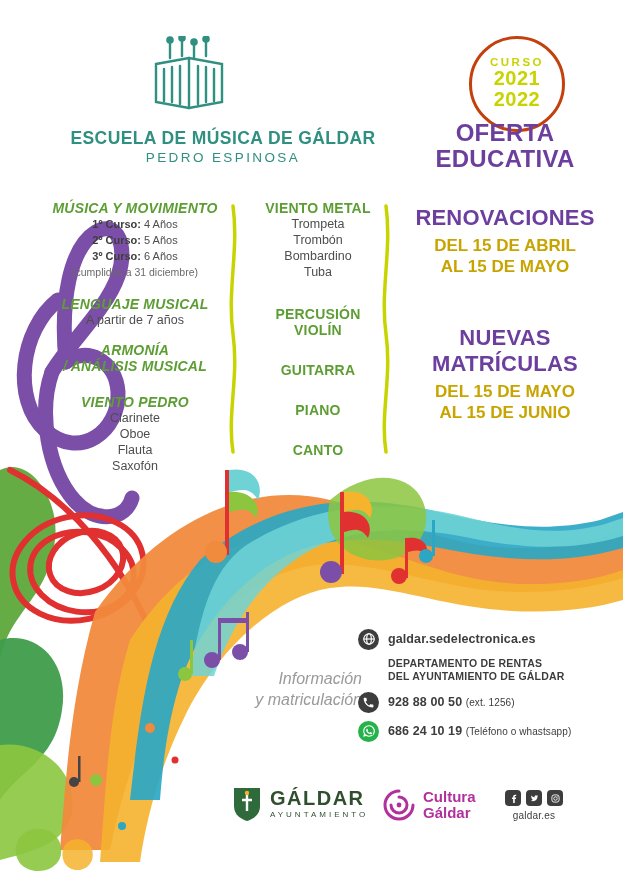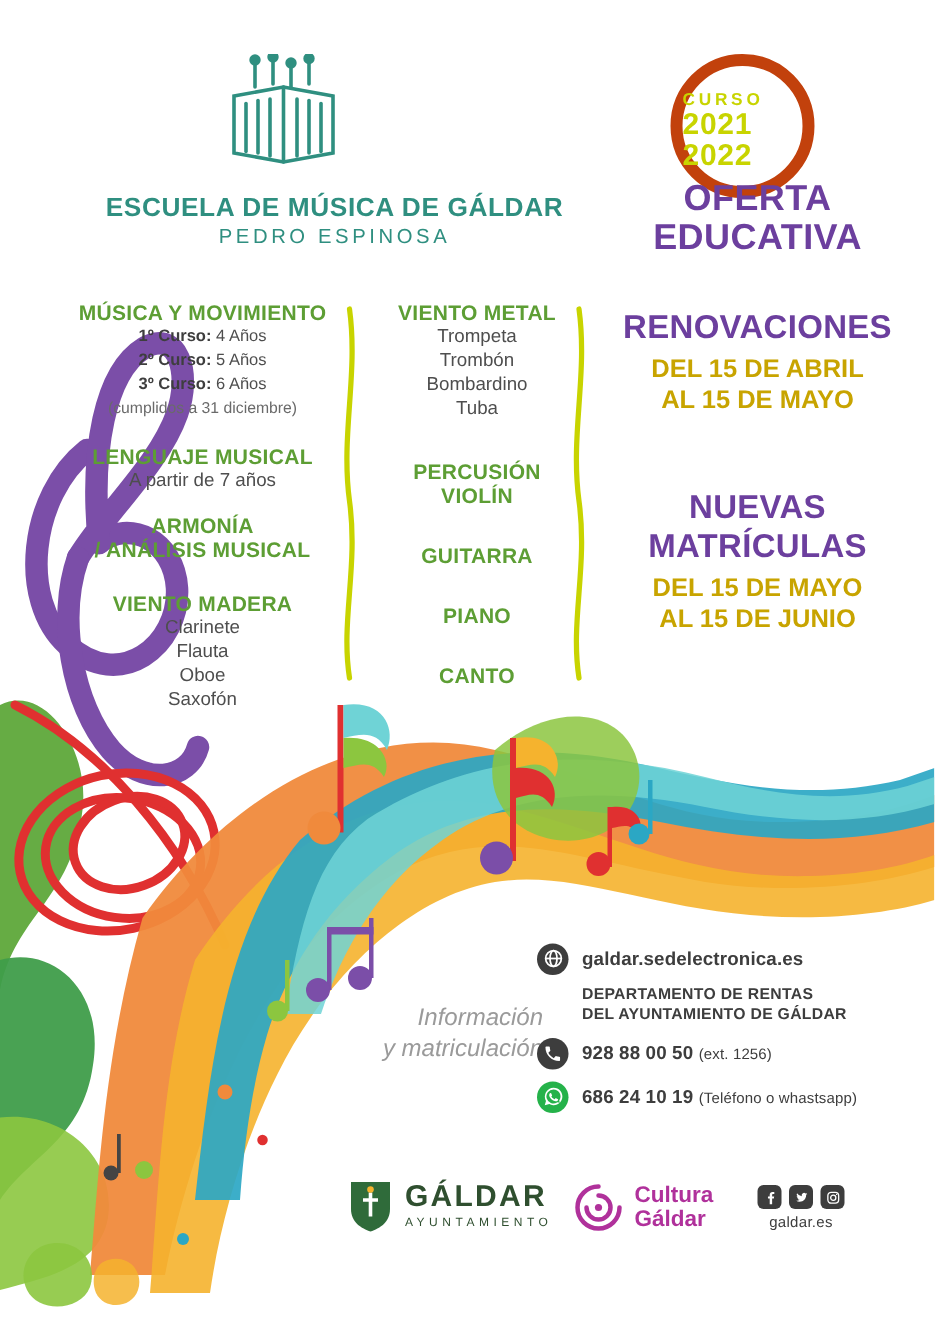--- a/index.html
+++ b/index.html
@@ -53,27 +53,28 @@
     top: 150px;
     width: 390px;
     text-align: center;
     color: #2f8f80;
     font-size: 13.5px;
     letter-spacing: 2.4px;
   }
 
   .course-badge {
     position: absolute;
-    left: 447px;
+    left: 469px;
     top: 36px;
     width: 96px;
     height: 96px;
-    border: 8px solid #c2410c;
+    border: 3px solid #c2410c;
     border-radius: 50%;
     color: #c8d400;
+    text-align: center;
     box-sizing: border-box;
   }
   .course-badge .c-label {
     margin-top: 17px;
     font-size: 11.5px;
     letter-spacing: 2.5px;
     font-weight: bold;
   }
   .course-badge .c-y1,
   .course-badge .c-y2 {
@@ -103,21 +104,21 @@
   }
   .col .head {
     color: #5d9e34;
     font-weight: bold;
     font-size: 14px;
     letter-spacing: 0.2px;
   }
 
   
   .col1 { left: 40px; top: 200px; width: 190px; text-align: center; }
-  .col1 .head { color: #5d9e34; }
+  .col1 .head { color: #5d9e34; font-style: italic; }
   .col1 .course-line { font-size: 11px; line-height: 16px; }
   .col1 .course-line b { color: #3e3e3e; }
   .col1 .note { font-size: 10.5px; color: #6a6a6a; margin-top: 2px; }
   .col1 .sub { font-size: 12.5px; line-height: 16px; }
   .block { margin-bottom: 14px; }
 
   
   .col2 { left: 243px; top: 200px; width: 150px; text-align: center; }
   .col2 .head { color: #5d9e34; }
   .col2 .item { line-height: 16px; }
@@ -415,24 +416,24 @@
       <div class="head">LENGUAJE MUSICAL</div>
       <div class="sub">A partir de 7 años</div>
     </div>
 
     <div class="block" style="">
       <div class="head">ARMONÍA</div>
       <div class="head">/ ANÁLISIS MUSICAL</div>
     </div>
 
     <div class="block" style="margin-top:20px;">
-      <div class="head">VIENTO MADERA</div>
+      <div class="head">VIENTO PEDRO</div>
       <div class="sub">Clarinete</div>
+      <div class="sub">Oboe</div>
       <div class="sub">Flauta</div>
-      <div class="sub">Oboe</div>
       <div class="sub">Saxofón</div>
     </div>
   </div>
 
   <div class="col col2">
     <div class="block">
       <div class="head">VIENTO METAL</div>
       <div class="item">Trompeta</div>
       <div class="item">Trombón</div>
       <div class="item">Bombardino</div>

